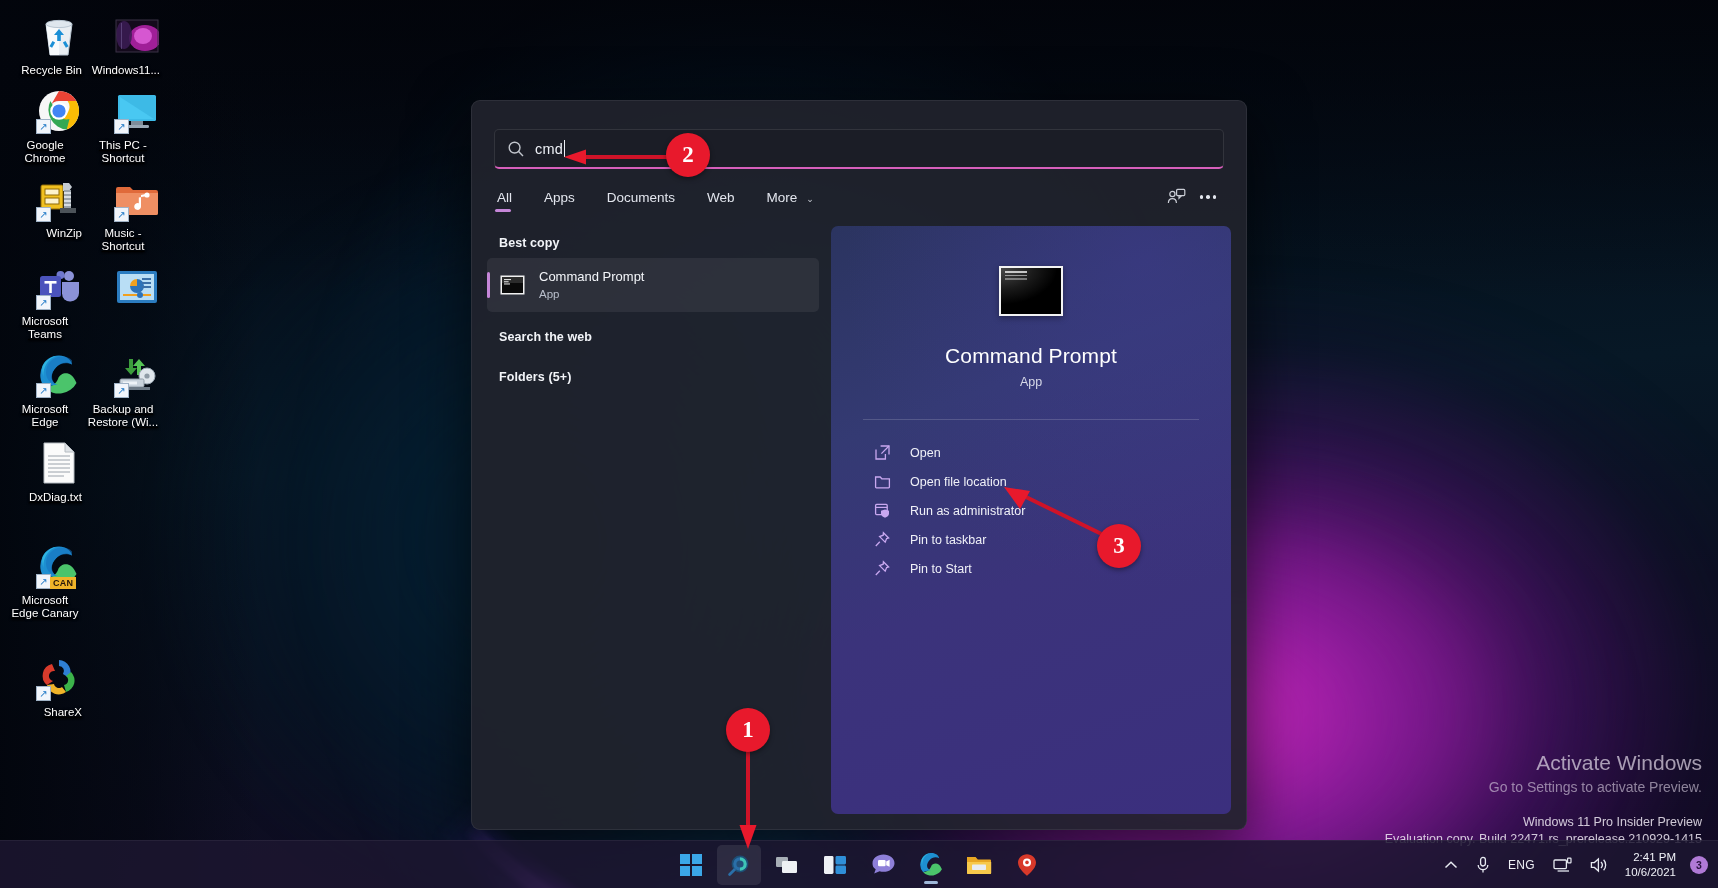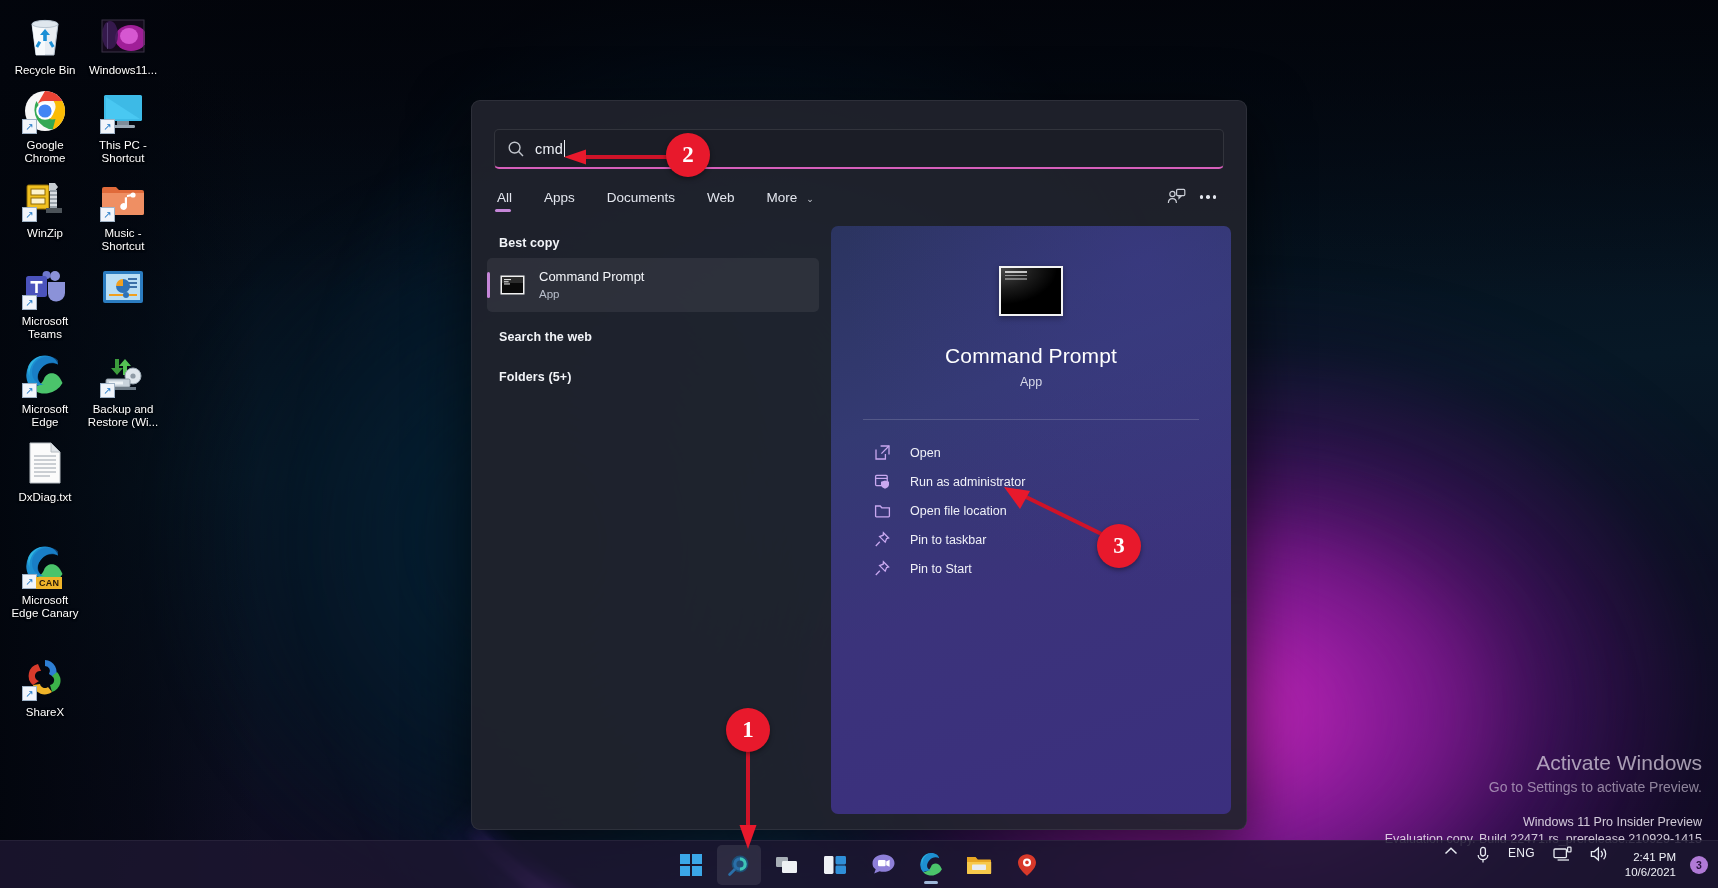--- a/index.html
+++ b/index.html
@@ -146,22 +146,23 @@
   #desktop-icons {
     position: absolute; left: 6px; top: 8px;
     width: 170px;
     display: flex; flex-direction: column;
     z-index: 4;
   }
   .icon-row { display: flex; }
   .desk-icon {
     width: 78px;
     padding: 5px 2px 6px;
-    display: flex; flex-direction: column; align-items: center;
+    display: flex; flex-direction: column; align-items: flex-end;
     cursor: default;
+    text-decoration: underline;
   }
   .di-glyph {
     position: relative;
     width: 46px; height: 46px;
     display: flex; align-items: center; justify-content: center;
     margin-bottom: 5px;
   }
   .di-label {
     color: #fff;
     font-size: 11.5px;
@@ -407,21 +408,21 @@
     width: 14px; height: 3px; border-radius: 2px;
     background: #9fb7d8;
   }
   #tb-tray {
     position: absolute; right: 10px;
     display: flex; align-items: center; gap: 4px;
   }
   .tray-btn {
     height: 38px; min-width: 28px;
     padding: 0 7px;
-    display: flex; justify-content: center;
+    display: flex; align-items: center; justify-content: center;
     border-radius: 4px; cursor: default;
   }
   .tray-lang { color: #eef0f6; font-size: 12px; letter-spacing: 0.3px; }
   .tray-clock {
     display: flex; flex-direction: column; align-items: flex-end;
     padding: 0 8px 0 6px; cursor: default; text-align: center;
   }
   .tc-line { color: #f0f2f8; font-size: 11.5px; line-height: 15px; }
   .tray-badge {
     width: 18px; height: 18px; border-radius: 50%;
@@ -772,35 +773,35 @@
                 <path d="M6.6 2 H15 v8.4" fill="none" stroke="#c9a8f0" stroke-width="1.3"></path>
                 <line x1="15" y1="2" x2="7.4" y2="9.6" stroke="#c9a8f0" stroke-width="1.3"></line>
               </svg>
             </span>
             <span class="act-label">Open</span>
           </div>
 
           <div class="action-row">
             <span class="act-ico">
               <svg width="17" height="17" viewBox="0 0 17 17">
+                <path d="M1.6 4 h4.6 l1.6 1.8 h7.6 v8.2 a0.8 0.8 0 0 1 -0.8 0.8 H2.4 a0.8 0.8 0 0 1 -0.8 -0.8 z" fill="none" stroke="#c9a8f0" stroke-width="1.3"></path>
+              </svg>
+            </span>
+            <span class="act-label">Open file location</span>
+          </div>
+
+          <div class="action-row">
+            <span class="act-ico">
+              <svg width="17" height="17" viewBox="0 0 17 17">
                 <rect x="1.6" y="2.4" width="11.6" height="10.2" rx="1" fill="none" stroke="#c9a8f0" stroke-width="1.3"></rect>
                 <line x1="1.6" y1="5.4" x2="13.2" y2="5.4" stroke="#c9a8f0" stroke-width="1.2"></line>
                 <path d="M11 7.6 l4 1.2 v3 c0 2-2 3.2-4 4 -2-0.8-4-2-4-4 v-3 z" fill="#c9a8f0"></path>
               </svg>
             </span>
             <span class="act-label">Run as administrator</span>
-          </div>
-
-          <div class="action-row">
-            <span class="act-ico">
-              <svg width="17" height="17" viewBox="0 0 17 17">
-                <path d="M1.6 4 h4.6 l1.6 1.8 h7.6 v8.2 a0.8 0.8 0 0 1 -0.8 0.8 H2.4 a0.8 0.8 0 0 1 -0.8 -0.8 z" fill="none" stroke="#c9a8f0" stroke-width="1.3"></path>
-              </svg>
-            </span>
-            <span class="act-label">Open file location</span>
           </div>
 
           <div class="action-row">
             <span class="act-ico">
               <svg width="17" height="17" viewBox="0 0 17 17">
                 <path d="M9.4 1.8 l5.2 5.2 -2 0.6 -1.4 3.6 -5.6 -5.6 3.6 -1.4 z" fill="none" stroke="#c9a8f0" stroke-width="1.3"></path>
                 <line x1="5.8" y1="10.8" x2="1.8" y2="15" stroke="#c9a8f0" stroke-width="1.3"></line>
               </svg>
             </span>
             <span class="act-label">Pin to taskbar</span>

